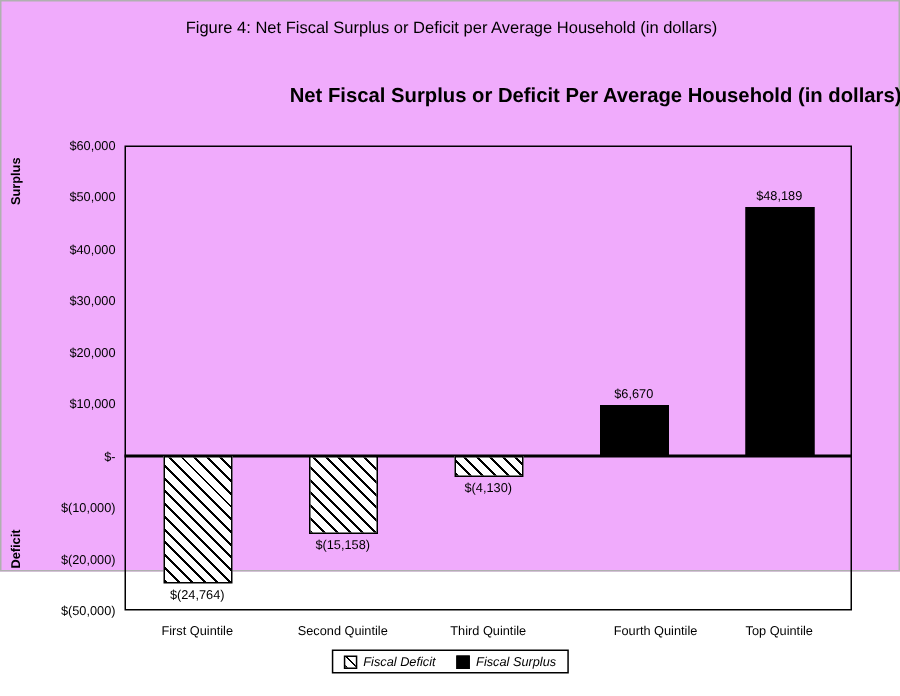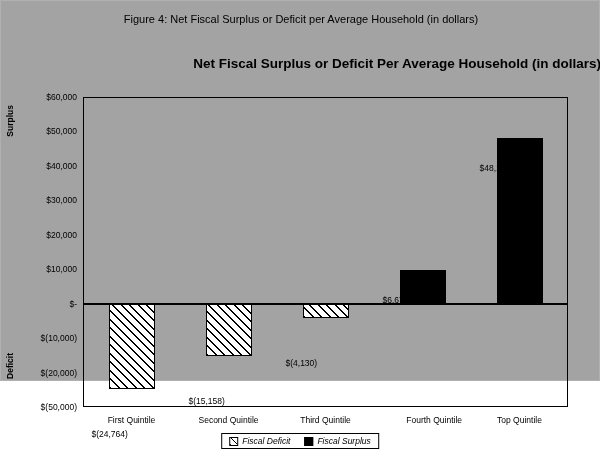--- a/index.html
+++ b/index.html
@@ -13,21 +13,21 @@
     font-family: "Liberation Sans", sans-serif;
     color: #000000;
     overflow: hidden;
   }
   #page {
     position: relative;
     width: 600px;
     height: 381px;
     box-sizing: border-box;
     border: 1px solid #b0b0b0;
-    background: #a3a3a3;
+    background: #f0abfc;
   }
   #figure-caption {
     position: absolute;
     top: 12px;
     left: 0;
     width: 600px;
     text-align: center;
     font-size: 11px;
     color: #000;
   }
@@ -93,23 +93,23 @@
   .bar.surplus {
     background: #000000;
   }
   .bar.deficit {
     background-color: #ffffff;
     background-image: repeating-linear-gradient(45deg, #000 0px, #000 1.4px, #fff 1.4px, #fff 6px);
   }
   .bar-label {
     position: absolute;
     font-size: 8.5px;
+    text-align: center;
     color: #000;
     white-space: nowrap;
-    margin-top: 38px;
   }
   .cat-label {
     position: absolute;
     font-size: 8.5px;
     text-align: center;
     color: #000;
     white-space: nowrap;
     top: 414px;
   }
   #axis-label-surplus {
@@ -208,21 +208,21 @@
         <div class="bar-label" style="left: 202.5px; width: 80px; top: 222.892px;">$(4,130)</div>
         <div class="bar-label" style="left: 299.5px; width: 80px; top: 160.087px;">$6,670</div>
         <div class="bar-label" style="left: 396.5px; width: 80px; top: 27.6823px;">$48,189</div>
       </div>
   </div>
 
   <div id="cat-labels">
       <div class="cat-label" style="left: 80.5px; width: 100px;">First Quintile</div>
       <div class="cat-label" style="left: 177.5px; width: 100px;">Second Quintile</div>
       <div class="cat-label" style="left: 274.5px; width: 100px;">Third Quintile</div>
-      <div class="cat-label" style="left: 361px; width: 100px; text-align: right;">Fourth Quintile</div>
+      <div class="cat-label" style="left: 386px; width: 100px;">Fourth Quintile</div>
       <div class="cat-label" style="left: 468.5px; width: 100px;">Top Quintile</div>
     </div>
 
   <div id="legend">
       <div class="legend-entry">
         <span class="swatch deficit"></span>
         <span>Fiscal Deficit</span>
       </div>
       <div class="legend-entry">
         <span class="swatch surplus"></span>

